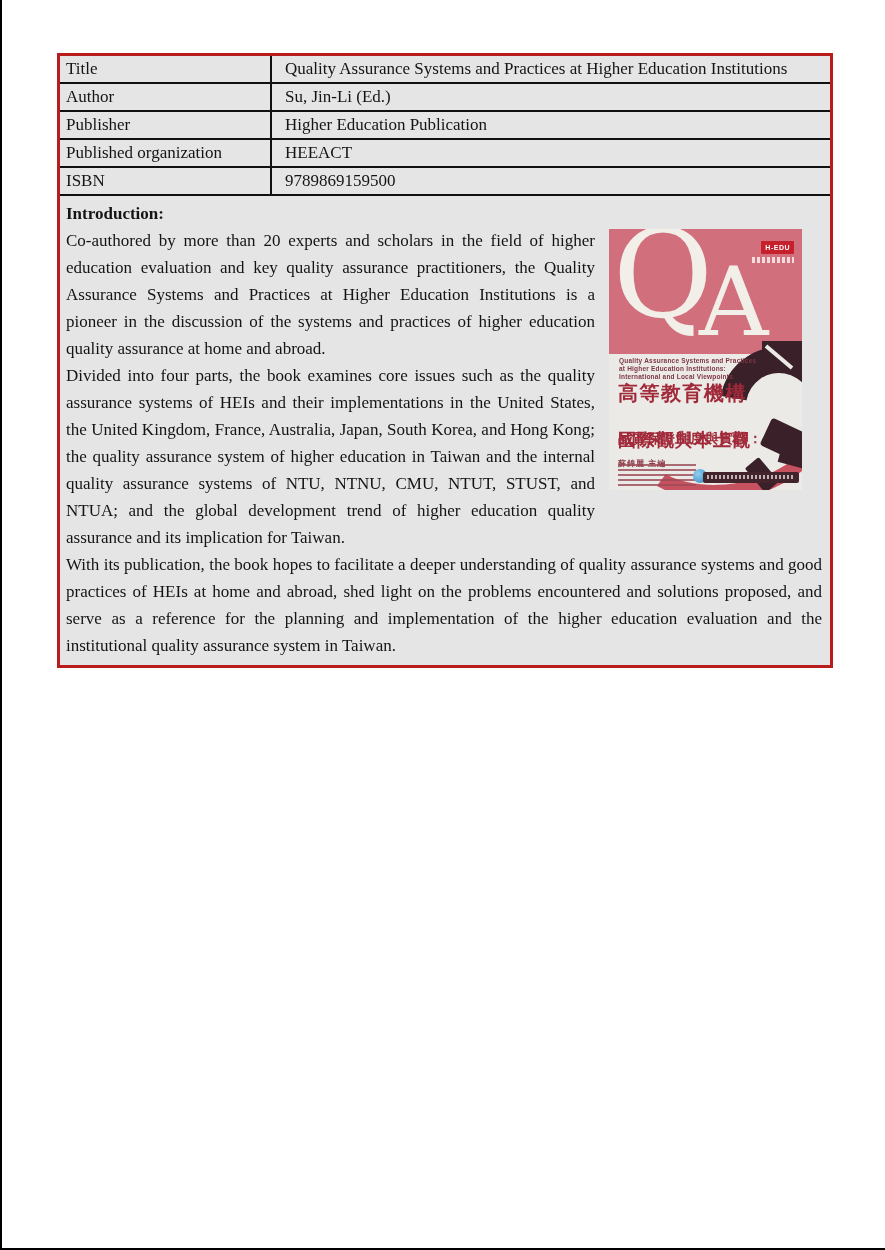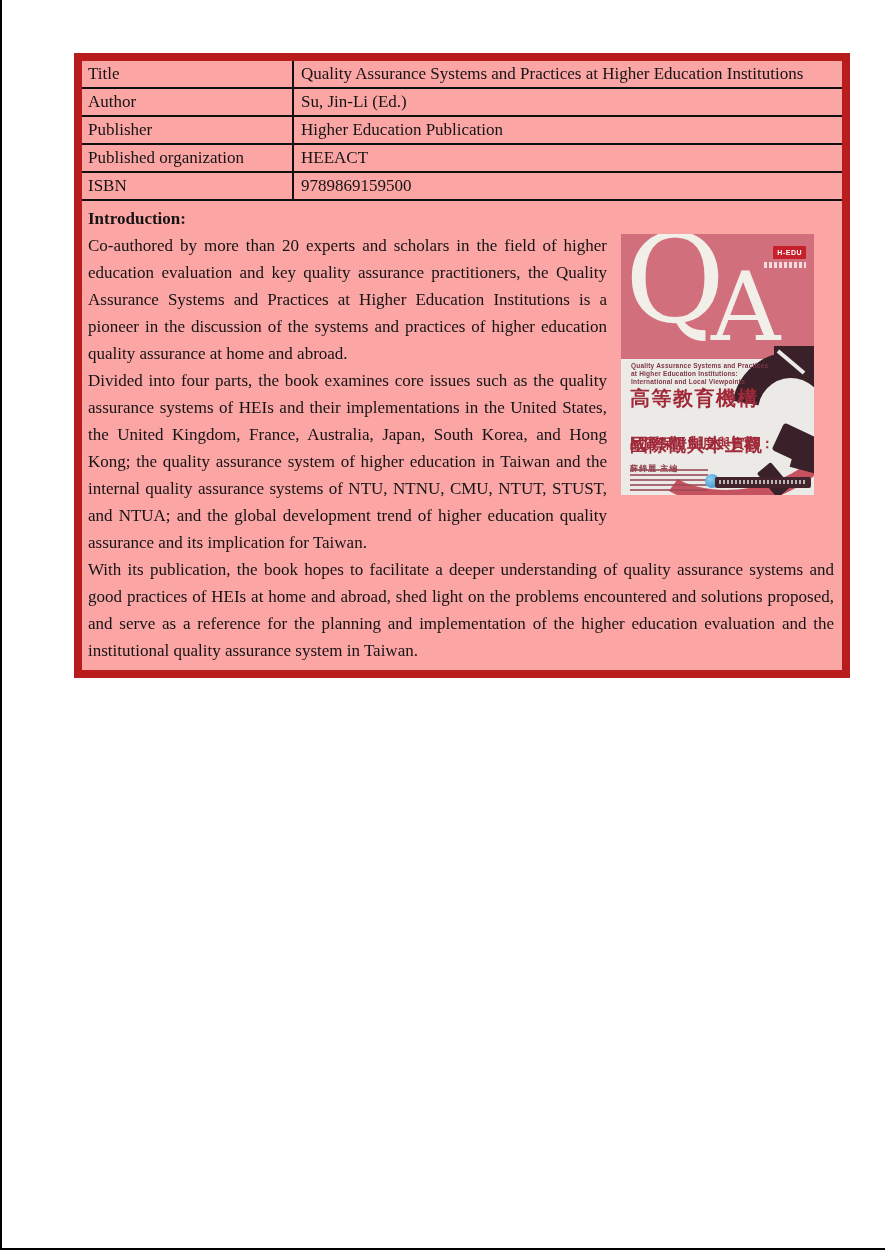--- a/index.html
+++ b/index.html
@@ -4,30 +4,30 @@
 <style>
   html,body{margin:0;padding:0;}
   body{
     width:885px;height:1250px;position:relative;background:#ffffff;
     font-family:"Liberation Serif",serif;color:#141414;overflow:hidden;
   }
   .edge-left{position:absolute;left:0;top:0;width:2px;height:1250px;background:#000;}
   .edge-bottom{position:absolute;left:0;bottom:0;width:885px;height:2px;background:#000;}
 
   .doc-table{
-    position:absolute;left:74px;top:53px;width:776px;
-    border:8px solid #b91c1c;background:#fca5a5;box-sizing:border-box;
+    position:absolute;left:57px;top:53px;width:776px;
+    border:3px solid #b91c1c;background:#e5e5e5;box-sizing:border-box;
   }
   .t-row{display:flex;border-bottom:2px solid #101010;}
   .t-row:last-child{border-bottom:none;}
   .t-label{
     width:212px;box-sizing:border-box;border-right:2px solid #101010;
     padding:2px 6px;font-size:17px;line-height:22px;flex-shrink:0;
   }
-  .t-value{flex:1;padding:2px 7px;font-size:17px;line-height:22px;}
+  .t-value{flex:1;padding:2px 13px;font-size:17px;line-height:22px;}
 
   .intro-cell{padding:4px 8px 6px 6px;font-size:17px;line-height:27px;}
   .intro-heading{font-weight:bold;font-size:17px;line-height:27px;}
   .intro-cell p{margin:0;text-align:justify;}
 
   
   .cover{
     float:right;width:193px;height:261px;margin:2px 20px 10px 14px;
     position:relative;background:#eceae6;overflow:hidden;
     font-family:"Liberation Sans",sans-serif;

